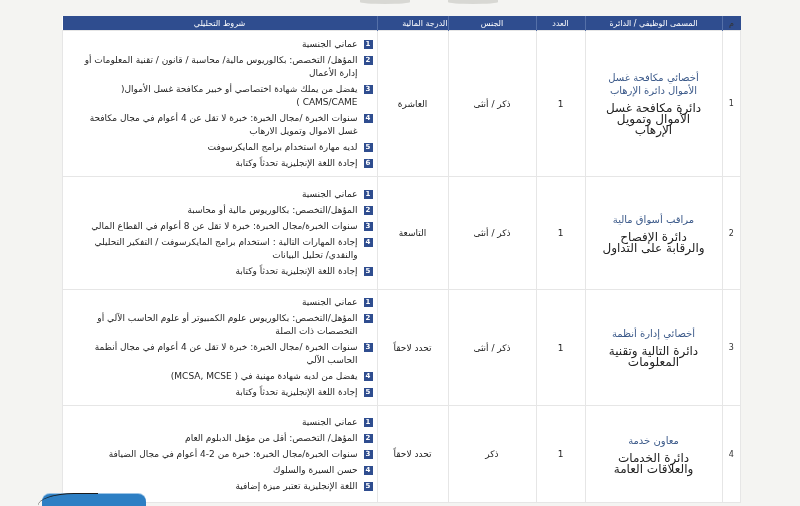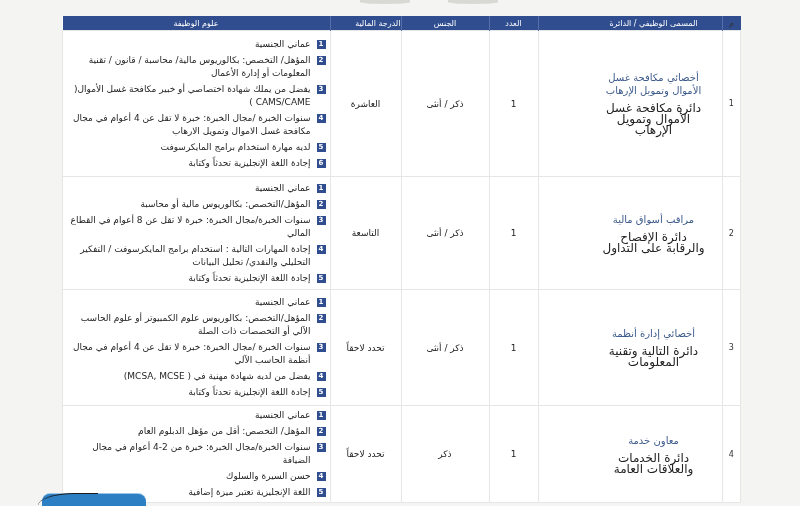--- a/index.html
+++ b/index.html
@@ -54,21 +54,21 @@
       text-align: center;
       font-size: 9px;
       color: #222;
       padding: 0;
     }
     tbody tr.r1 td { height: 145px; }
     tbody tr.r2 td { height: 112px; }
     tbody tr.r3 td { height: 115px; }
     tbody tr.r4 td { height: 96px; }
     .col-num { width: 18px; font-size: 8px; color: #333; }
-    .col-title { width: 136px; padding-left: 47px; }
+    .col-title { width: 136px; }
     .col-count { width: 48px; }
     .col-gender { width: 87px; }
     .col-grade { width: 70px; text-align: right; }
     .col-cond { width: auto; }
     .job-title {
       color: #3c5a8a;
       font-size: 10px;
       line-height: 13px;
       padding: 0 12px;
       margin-bottom: 6px;
@@ -136,29 +136,29 @@
 
   <div class="table-wrap">
     <table>
       <thead>
         <tr>
           <th class="col-num">م</th>
           <th class="col-title">المسمى الوظيفي / الدائرة</th>
           <th class="col-count">العدد</th>
           <th class="col-gender">الجنس</th>
           <th class="col-grade">الدرجة المالية</th>
-          <th class="col-cond">علوم الوظيفة</th>
+          <th class="col-cond">شروط التحليلي</th>
         </tr>
       </thead>
       <tbody>
 
         <tr class="r1">
           <td class="col-num">1</td>
           <td class="col-title">
-            <div class="job-title">أخصائي مكافحة غسل الأموال وتمويل الإرهاب</div>
+            <div class="job-title">أخصائي مكافحة غسل الأموال دائرة الإرهاب</div>
             <div class="job-dept">دائرة مكافحة غسل الأموال وتمويل الإرهاب</div>
           </td>
           <td>1</td>
           <td>ذكر / أنثى</td>
           <td>العاشرة</td>
           <td>
             <ul class="cond-list">
               <li class="cond-item">
                   <span class="cond-badge">1</span>
                   <span class="cond-text">عماني الجنسية</span>

